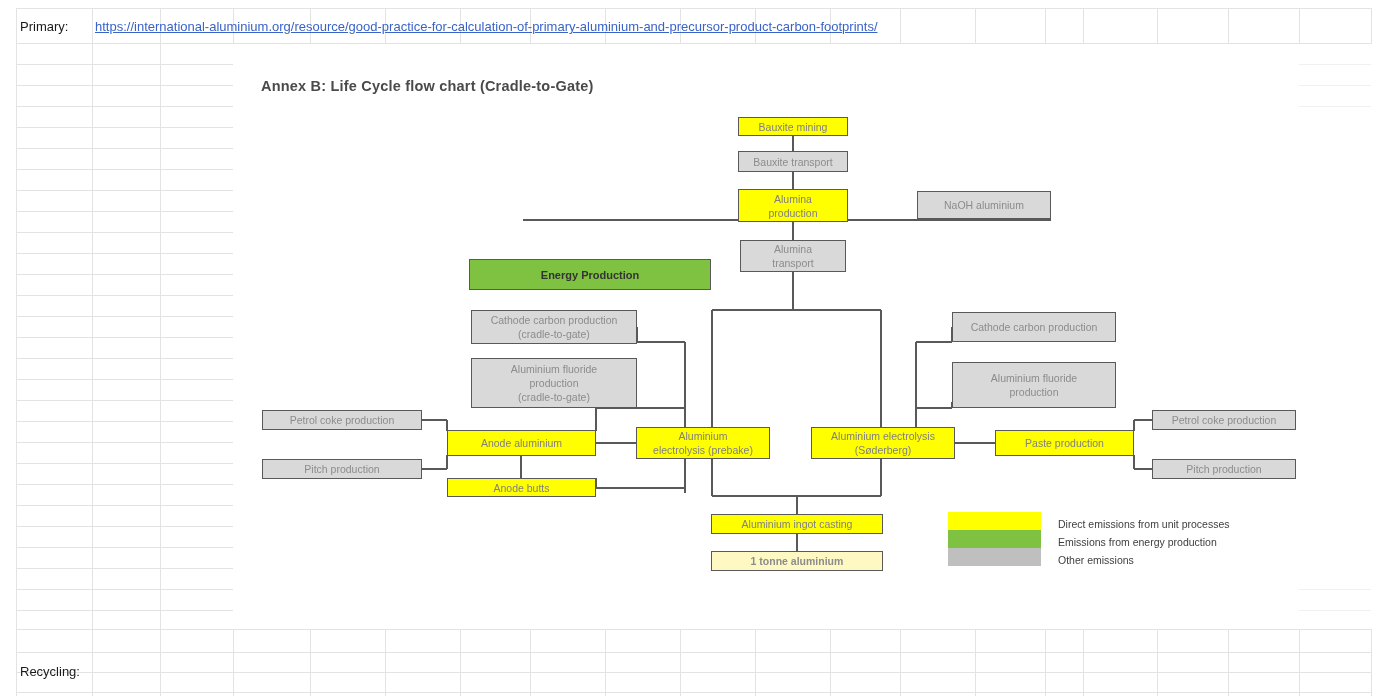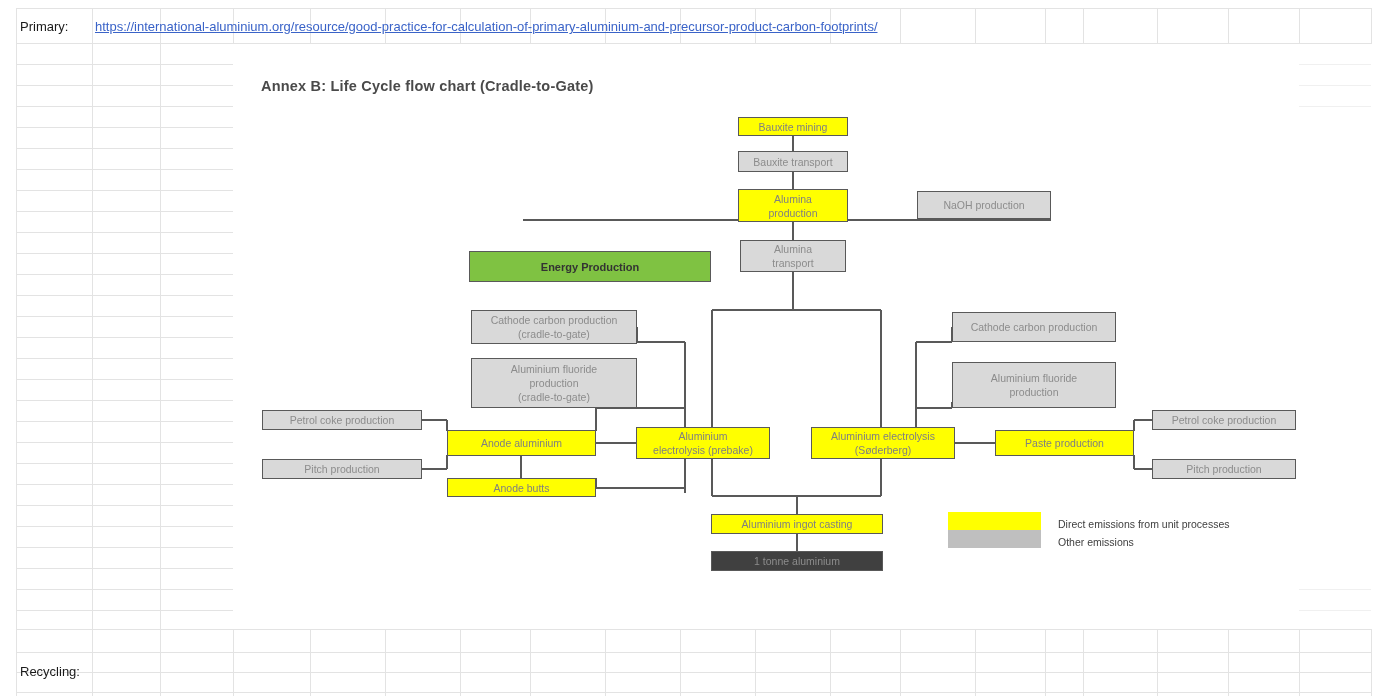--- a/index.html
+++ b/index.html
@@ -83,21 +83,21 @@
     text-align: center;
     font-size: 10.5px;
     line-height: 14px;
     color: #737373;
     padding: 2px 4px;
     z-index: 5;
   }
   .node.yellow { background: #ffff00; color: #808080; }
   .node.green  { background: #7fc242; color: #333333; font-weight: bold; }
   .node.grey   { background: #d9d9d9; color: #8c8c8c; }
-  .node.white  { background: #404040; color: #8c8c8c; }
+  .node.white  { background: #fef9c3; color: #8c8c8c; font-weight: bold; }
 
   
   .connectors {
     position: absolute;
     left: 0; top: 0;
     width: 1385px; height: 696px;
     z-index: 1;
   }
 
   
@@ -287,23 +287,23 @@
     </svg>
 
     <div class="node yellow" style="left:738px; top:117px; width:110px; height:19px;">Bauxite mining</div>
 
     <div class="node grey" style="left:738px; top:151px; width:110px; height:21px;">Bauxite transport</div>
 
 
     <div class="node yellow" style="left:738px; top:189px; width:110px; height:33px; white-space:pre-line;">Alumina
 production</div>
 
-    <div class="node grey" style="left:917px; top:191px; width:134px; height:28px;">NaOH production</div>
-
-    <div class="node green" style="left:469px; top:251px; width:242px; height:31px; font-size:11px;">Energy Production</div>
+    <div class="node grey" style="left:917px; top:191px; width:134px; height:28px;">NaOH aluminium</div>
+
+    <div class="node green" style="left:469px; top:259px; width:242px; height:31px; font-size:11px;">Energy Production</div>
 
     <div class="node grey" style="left:740px; top:240px; width:106px; height:32px; white-space:pre-line;">Alumina
 transport</div>
 
     <div class="node grey" style="left:471px; top:310px; width:166px; height:34px; white-space:pre-line;">Cathode carbon production
 (cradle-to-gate)</div>
 
     <div class="node grey" style="left:471px; top:358px; width:166px; height:50px; white-space:pre-line;">Aluminium fluoride
 production
 (cradle-to-gate)</div>
@@ -336,19 +336,23 @@
     <div class="node yellow" style="left:711px; top:514px; width:172px; height:20px;">Aluminium ingot casting</div>
 
     <div class="node white" style="left:711px; top:551px; width:172px; height:20px;">1 tonne aluminium</div>
 
     <div class="legend">
       <div class="legend-row">
         <div class="legend-swatch" style="background:#ffff00;"></div>
         <div class="legend-text">Direct emissions from unit processes</div>
       </div>
       <div class="legend-row">
+        <div class="legend-swatch" style="background:#7fc242;"></div>
+        <div class="legend-text">Emissions from energy production</div>
+      </div>
+      <div class="legend-row">
         <div class="legend-swatch" style="background:#bfbfbf;"></div>
         <div class="legend-text">Other emissions</div>
       </div>
     </div>
 
   </div>
 </div>
 
 </body></html>

